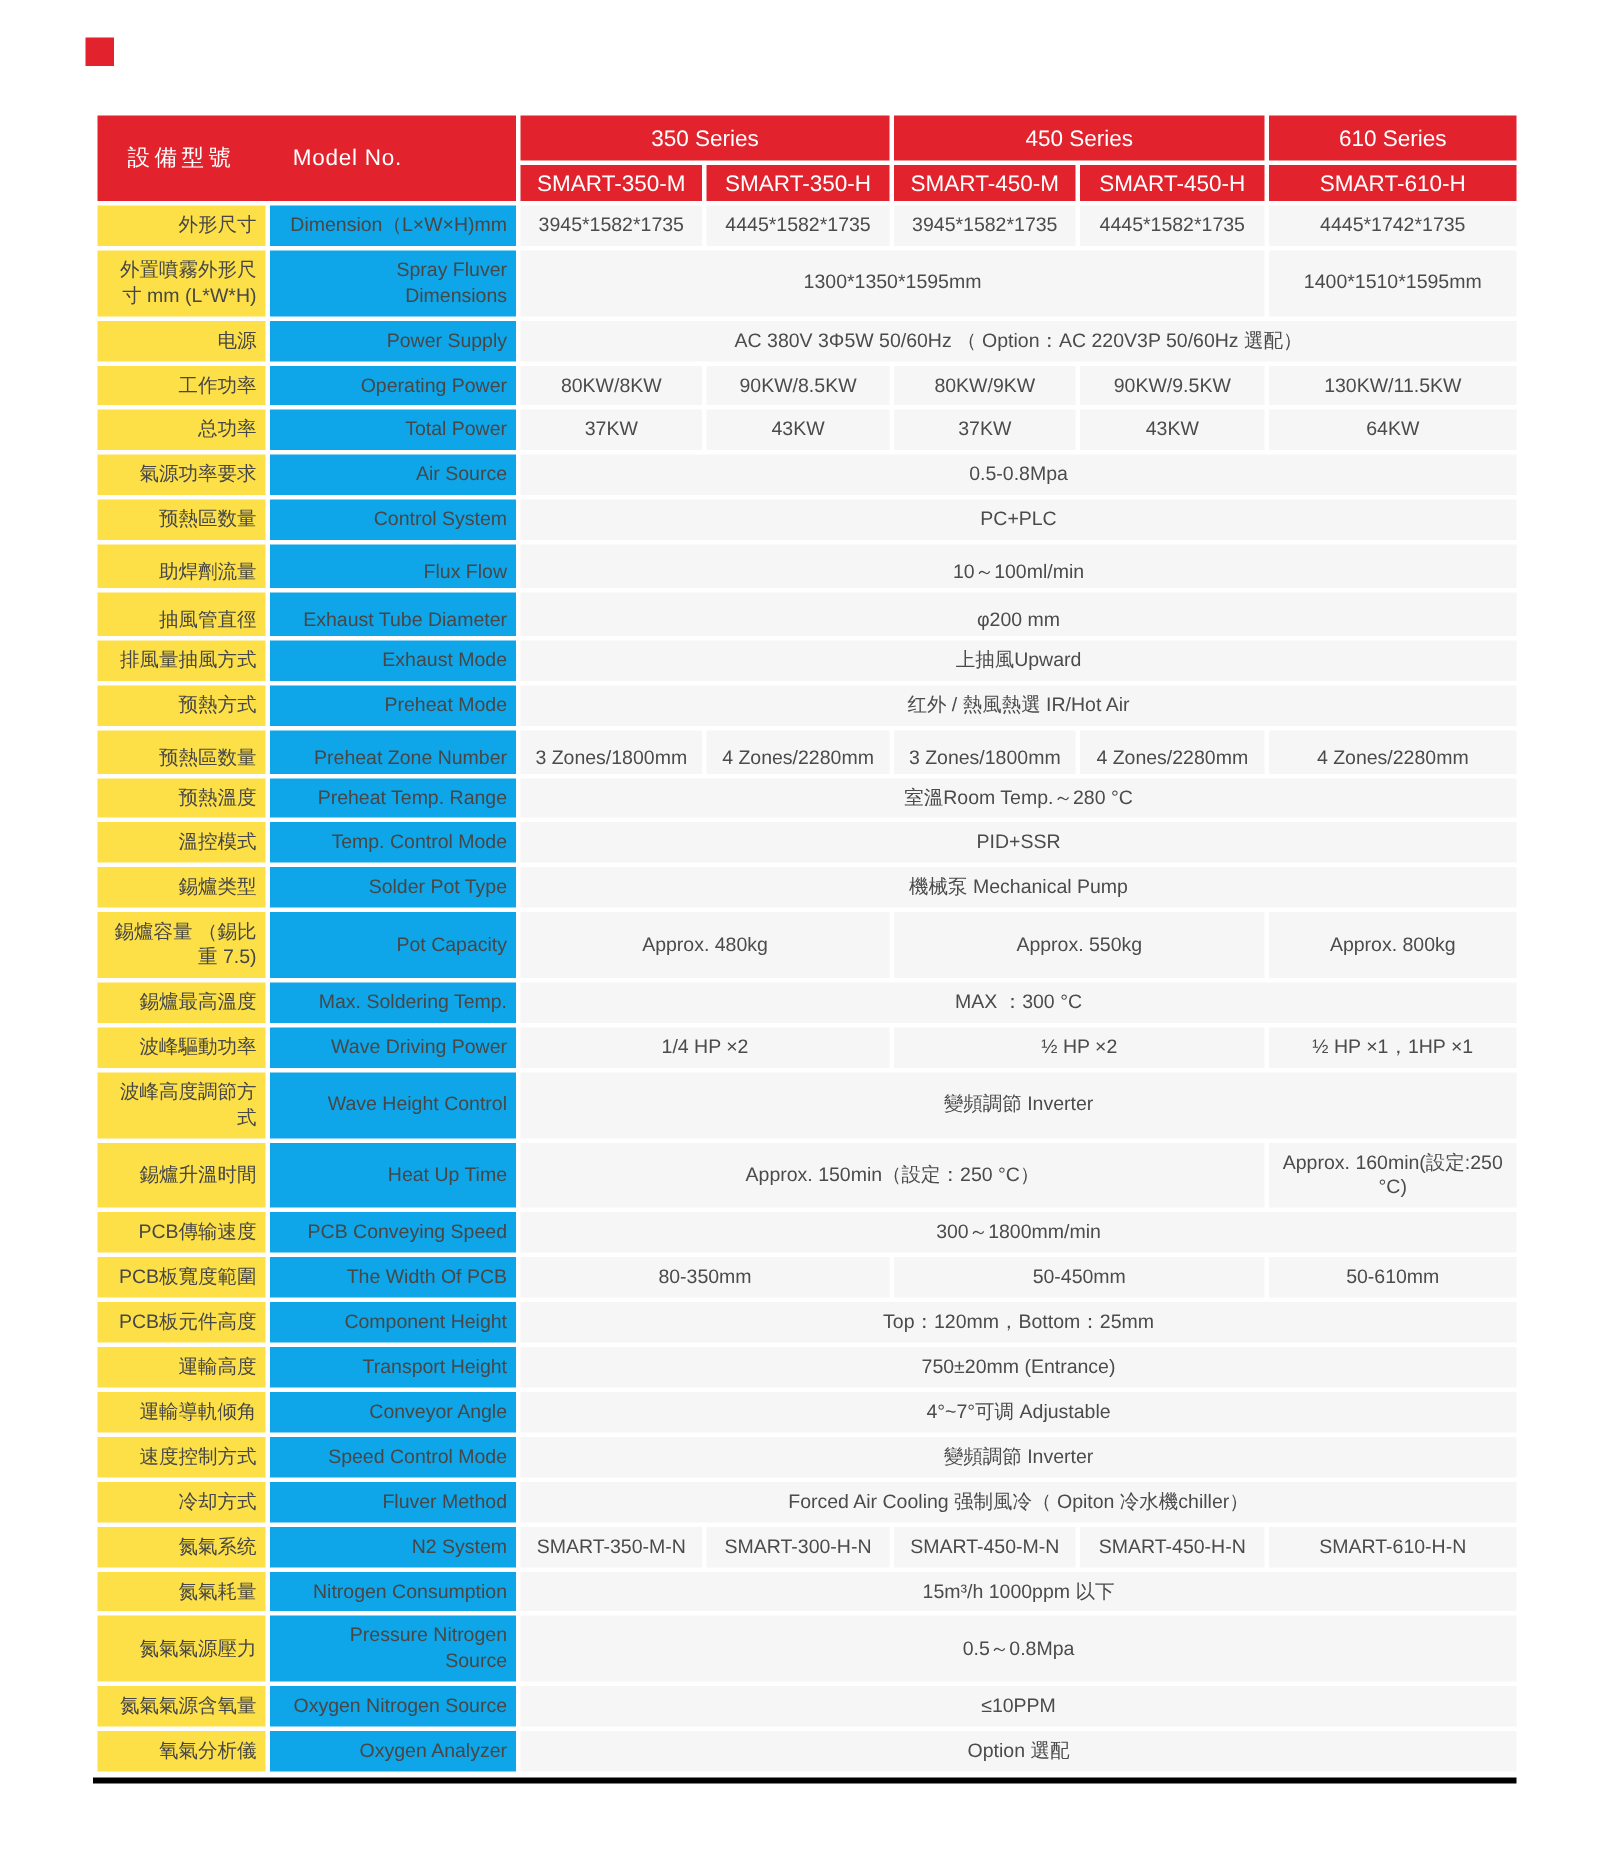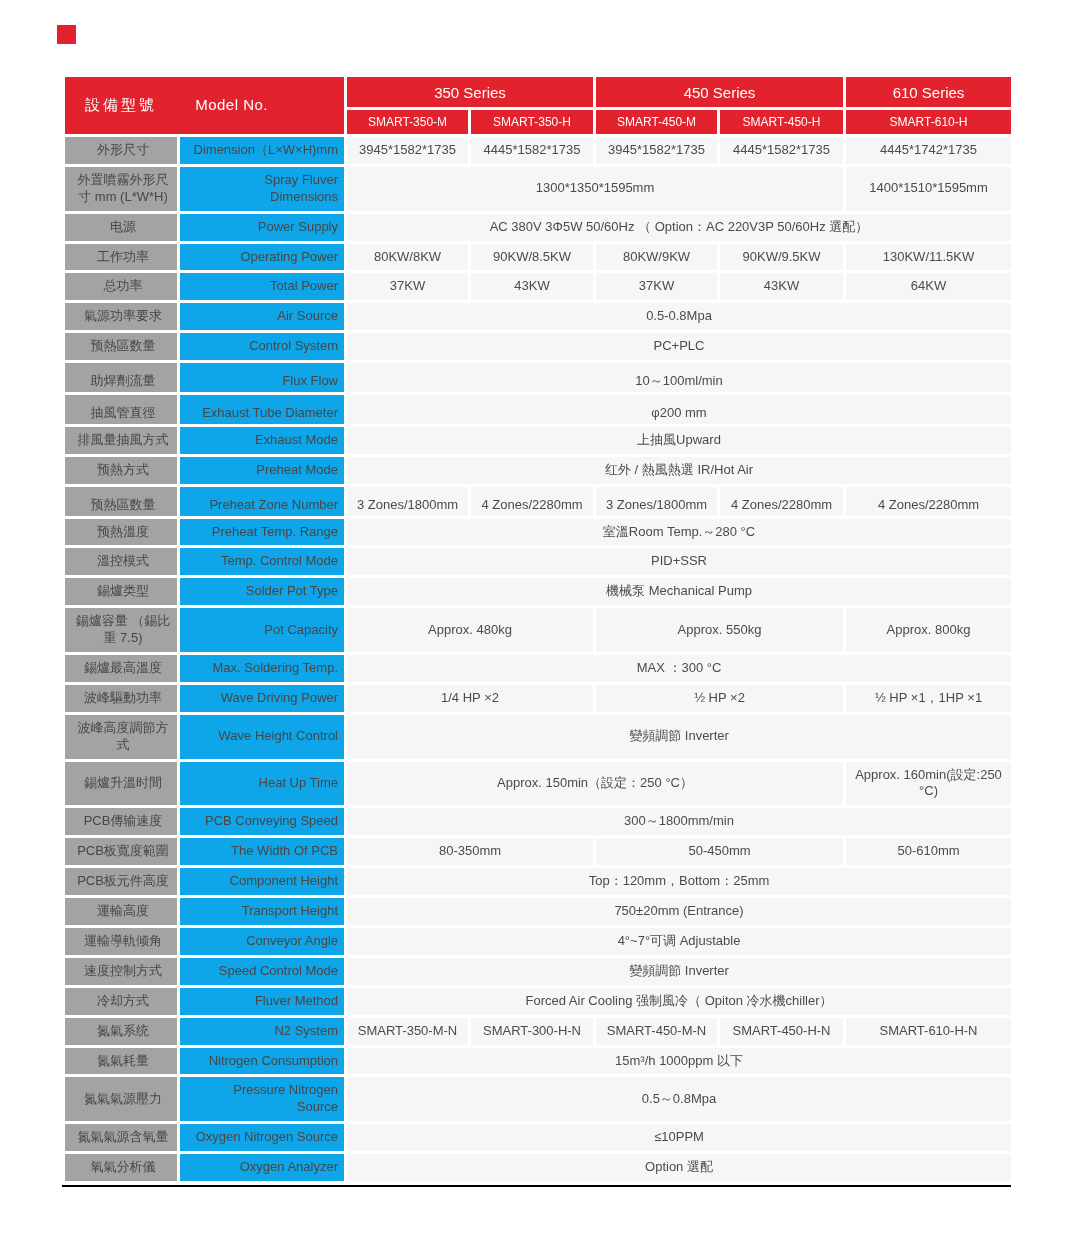--- a/index.html
+++ b/index.html
@@ -7,37 +7,37 @@
     width:1080px;height:1244px;background:#ffffff;
     font-family:"Liberation Sans","DejaVu Sans",sans-serif;
     color:#4a4a4a;position:relative;overflow:hidden;
   }
   .title-block{display:flex;align-items:flex-start;margin:16px 0 0 57px;}
   .sq{width:19px;height:19px;background:#e2232d;display:inline-block;margin-top:9px;flex:0 0 auto;}
   .title-text{margin-left:24px;}
   .title-zh{font-size:25px;font-weight:600;letter-spacing:7px;color:#1f1f1f;margin:0;line-height:1.3;}
   .title-en{font-size:15px;color:#2a2a2a;margin-top:4px;letter-spacing:0.5px;}
 
-  .table-wrap{margin:30px 0 0 62px;width:949px;border-bottom:2px solid #000000;padding-bottom:1px;}
+  .table-wrap{margin:30px 0 0 62px;width:949px;border-bottom:4px solid #000000;padding-bottom:1px;}
   table{border-collapse:separate;border-spacing:3px;width:100%;table-layout:fixed;}
   col.c0{width:112px;} col.c1{width:164px;}
   col.c2{width:121px;} col.c3{width:122px;}
   col.c4{width:121px;} col.c5{width:123px;}
   col.c6{width:165px;}
 
   th{background:#e2232d;color:#ffffff;font-weight:400;padding:3px 4px;}
   th.model-head{font-size:16px;text-align:left;padding-left:20px;}
   th.model-head .zh{letter-spacing:3px;}
   th.model-head .en{margin-left:34px;letter-spacing:0.5px;}
   tr.series-row th{font-size:15px;height:24px;}
-  tr.models-row th{font-size:12px;height:18px;}
+  tr.models-row th{font-size:15px;height:18px;}
 
   td{background:#f6f6f6;font-size:13px;color:#4b4b4b;text-align:center;
      vertical-align:middle;padding:5px 6px;line-height:1.3;}
-  td.lz{background:#a3a3a3;text-align:center;padding-left:10px;color:#474747;}
+  td.lz{background:#fde047;text-align:right;padding-left:10px;color:#474747;}
   td.le{background:#0ea5e9;text-align:right;padding-left:13px;color:#474747;}
   tr.r-tall td{padding-top:10px;padding-bottom:2px;}
 </style>
 </head>
 <body>
 
 <div class="title-block">
   <span class="sq"></span>
 </div>
 

